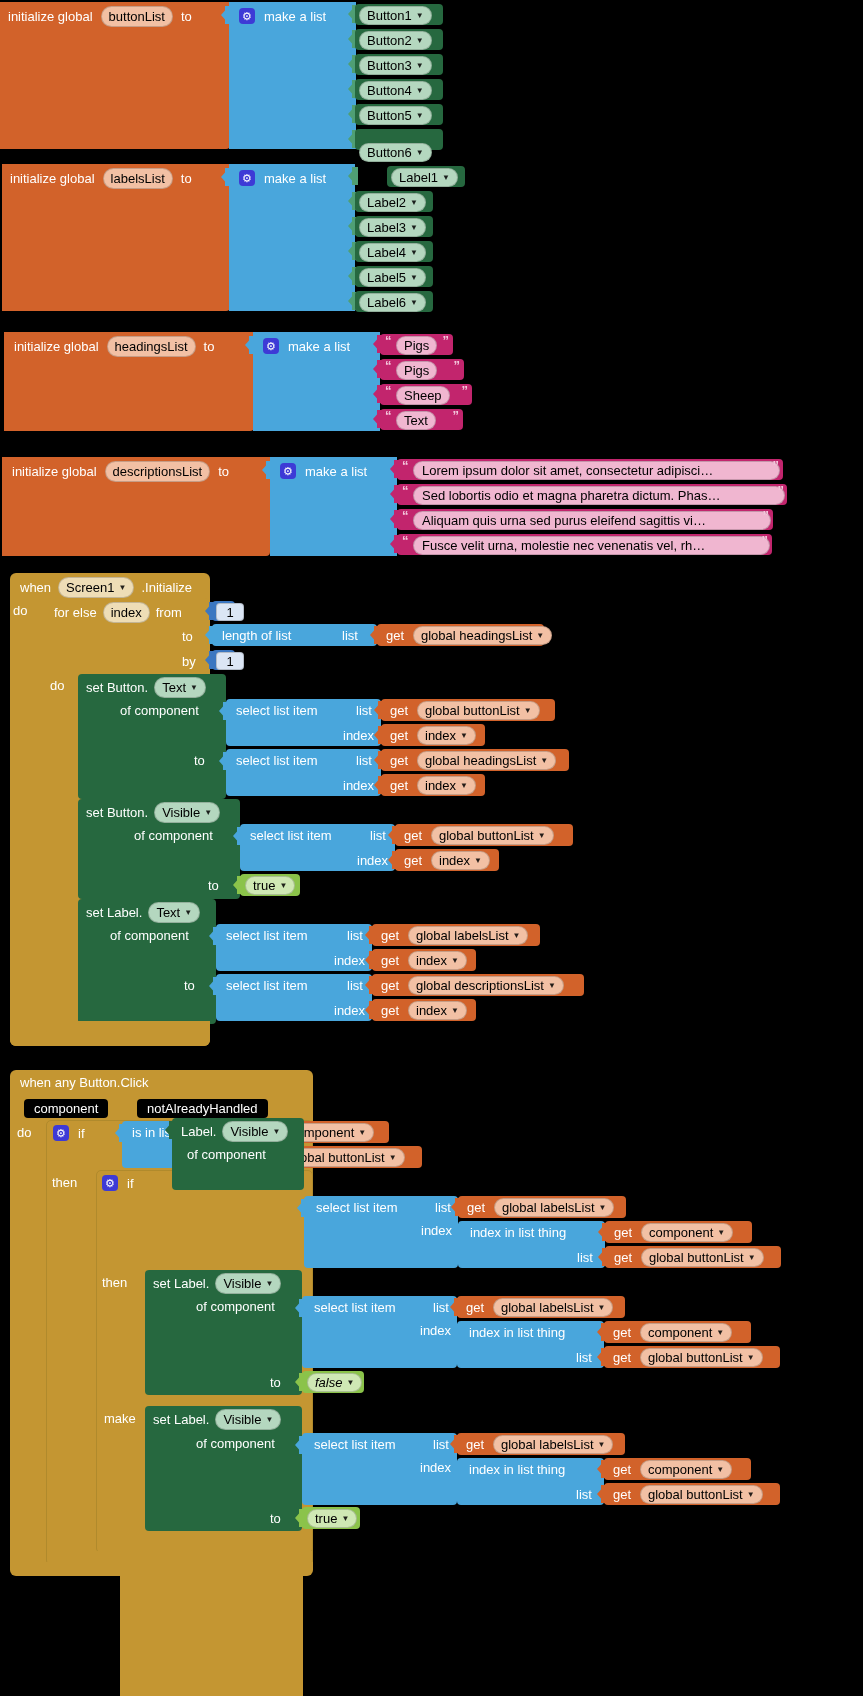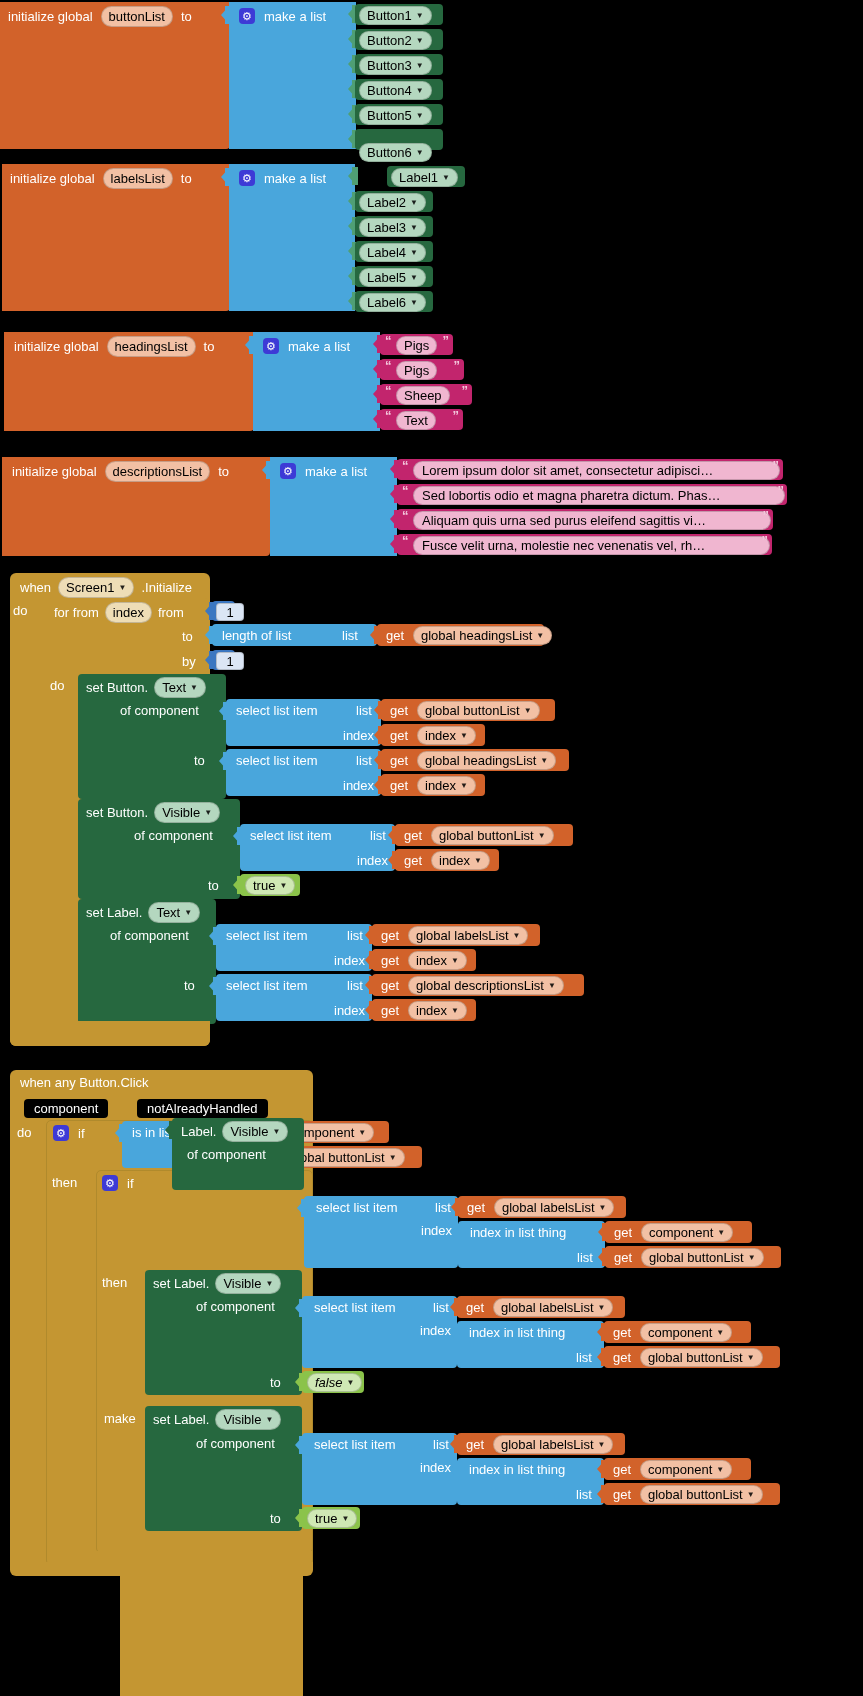--- a/index.html
+++ b/index.html
@@ -274,21 +274,21 @@
     <span class="pill" style="background:#eeddb6;">
       <span>Screen1</span>
         <span class="caret">▼</span>
     </span>
     <span class="lbl">.Initialize</span>
   </div>
   <span class="lbl" style="position:absolute;left:13px;top:604px;">do</span>
 
   <div class="blk c-ctrl" style="left:46px;top:598px;width:164px;height:438px;border-radius:5px;"></div>
   <div class="row" style="position:absolute;left:54px;top:603px;height:18px;gap:6px;">
-    <span class="lbl">for from</span>
+    <span class="lbl">for else</span>
     <span class="pill" style="background:#eeddb6;">index</span>
     <span class="lbl">from</span>
   </div>
   <div class="blk c-math" style="left:212px;top:601px;width:23px;height:20px;border-radius:4px;">
     <div class="notchTab c-math" style="left:-7px;top:1px;"></div>
     <span class="pill c-mathlite sq" style="position:absolute;left:4px;top:2px;height:16px;min-width:12px;">1</span>
   </div>
 
   <span class="lbl" style="position:absolute;left:182px;top:630px;">to</span>
   <div class="blk c-list" style="left:212px;top:624px;width:165px;height:22px;border-radius:4px;">

